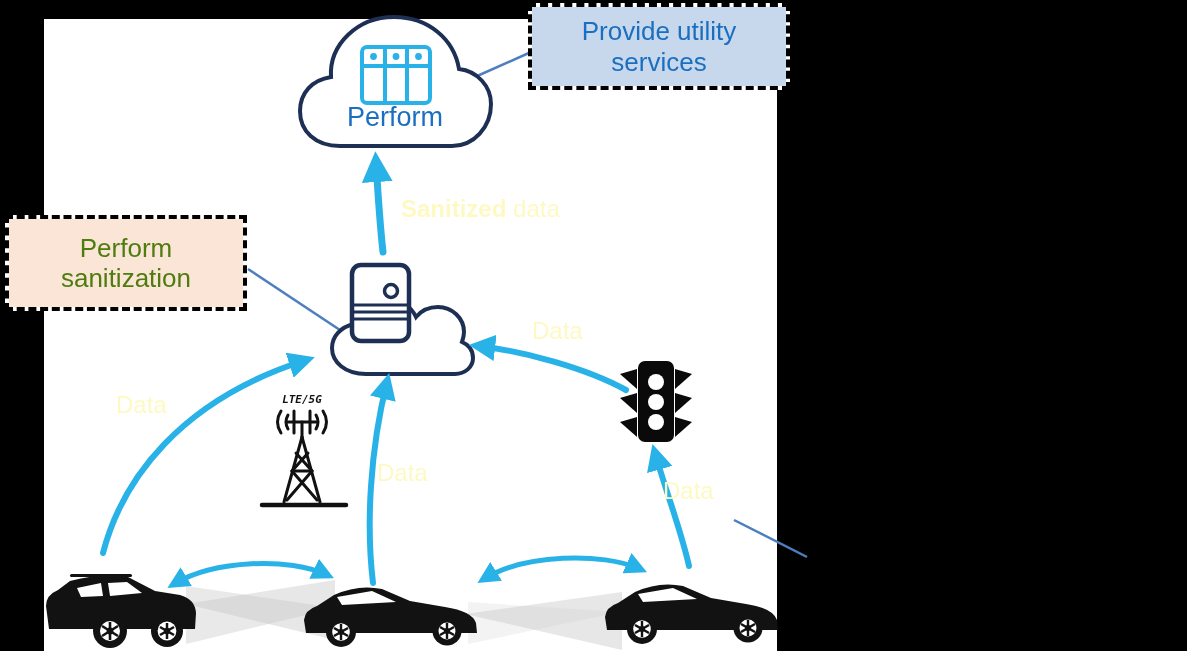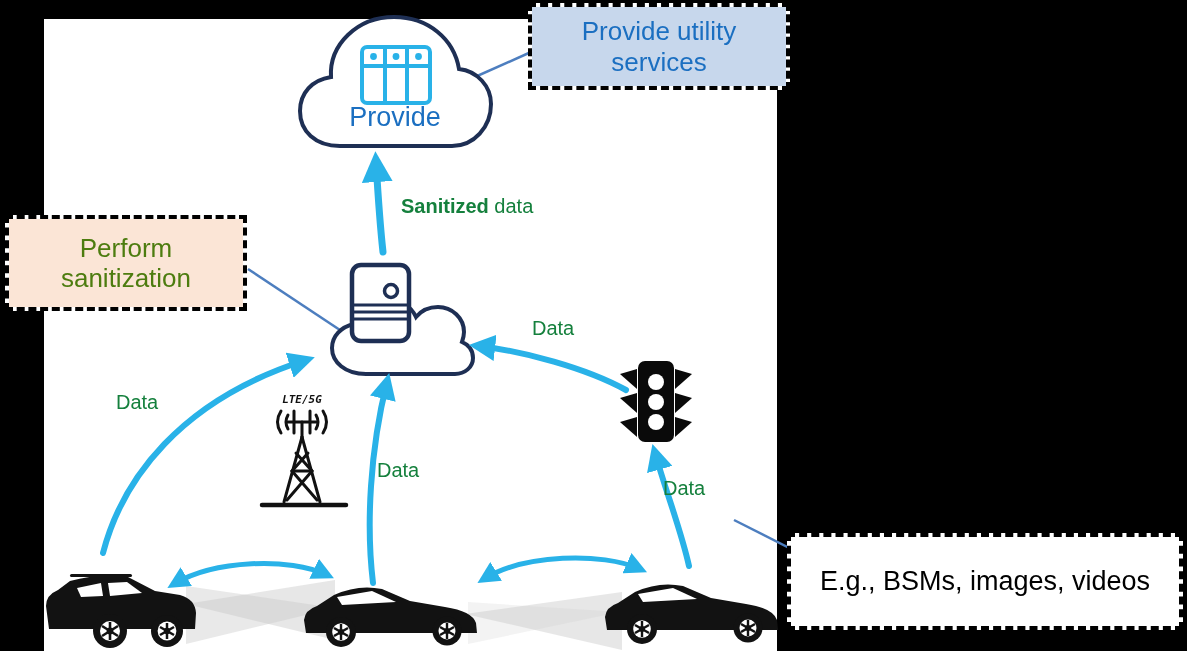--- a/index.html
+++ b/index.html
@@ -1,20 +1,20 @@
 <!DOCTYPE html>
 <html><head>
 <meta charset="utf-8">
 <style>
   html,body{margin:0;padding:0;background:#000;}
   .stage{position:relative;width:1187px;height:651px;background:#000;overflow:hidden;
          font-family:"Liberation Sans",sans-serif;}
   .panel{position:absolute;left:44px;top:19px;width:733px;height:632px;background:#ffffff;}
   svg.art{position:absolute;left:0;top:0;width:1187px;height:651px;}
-  .label{position:absolute;color:#15803d;font-size:20px;white-space:nowrap;}
+  .label{position:absolute;color:#fef9c3;font-size:24px;white-space:nowrap;}
   .backend-label{position:absolute;left:332px;top:102px;width:126px;text-align:center;
                  color:#1b6fc1;font-size:27px;}
   .lte-label{position:absolute;left:276px;top:393px;width:52px;text-align:center;
              font-family:"DejaVu Sans Mono",monospace;font-size:11px;font-weight:bold;
              letter-spacing:0px;color:#111;font-style:italic;}
   .bold{font-weight:bold;}
   .callout{position:absolute;background:#fff;}
   .callout .inner{box-sizing:border-box;width:100%;height:100%;border:4px dashed #000;
                   background-clip:padding-box;display:flex;align-items:center;
                   justify-content:center;text-align:center;line-height:1.16;}
@@ -169,21 +169,21 @@
       <path d="M383 252 C380 225 378 195 376 162" stroke-width="7" marker-end="url(#ah)"></path>
       <path d="M103 553 C122 480 180 400 306 360" stroke-width="6" marker-end="url(#ah)"></path>
       <path d="M373 583 C366 525 370 450 387 382" stroke-width="6" marker-end="url(#ah)"></path>
       <path d="M689 566 C681 530 667 495 655 453" stroke-width="6" marker-end="url(#ah)"></path>
       <path d="M626 390 C586 368 523 351 478 346" stroke-width="6" marker-end="url(#ah)"></path>
       <path d="M174 584 C214 560 290 557 327 575" stroke-width="5" marker-start="url(#ah)" marker-end="url(#ah)"></path>
       <path d="M484 579 C524 554 602 552 640 569" stroke-width="5" marker-start="url(#ah)" marker-end="url(#ah)"></path>
     </g>
   </svg>
 
-  <div class="backend-label">Provide</div>
+  <div class="backend-label">Perform</div>
 
   <div class="label" style="left:401px;top:195px;"><span class="bold">Sanitized</span><span> data</span></div>
 
   <div class="label" style="left:116px;top:391px;">Data</div>
   <div class="label" style="left:377px;top:459px;">Data</div>
   <div class="label" style="left:663px;top:477px;">Data</div>
   <div class="label" style="left:532px;top:317px;">Data</div>
 
   <div class="lte-label">LTE/5G</div>
 
@@ -192,19 +192,14 @@
         <span>Provide utility services</span>
       </div>
   </div>
 
   <div class="callout perform">
     <div class="inner">
         <span>Perform sanitization</span>
       </div>
   </div>
 
-  <div class="callout examples">
-    <div class="inner">
-        <span>E.g., BSMs, images, videos</span>
-      </div>
-  </div>
 
 </div>
 
 </body></html>

